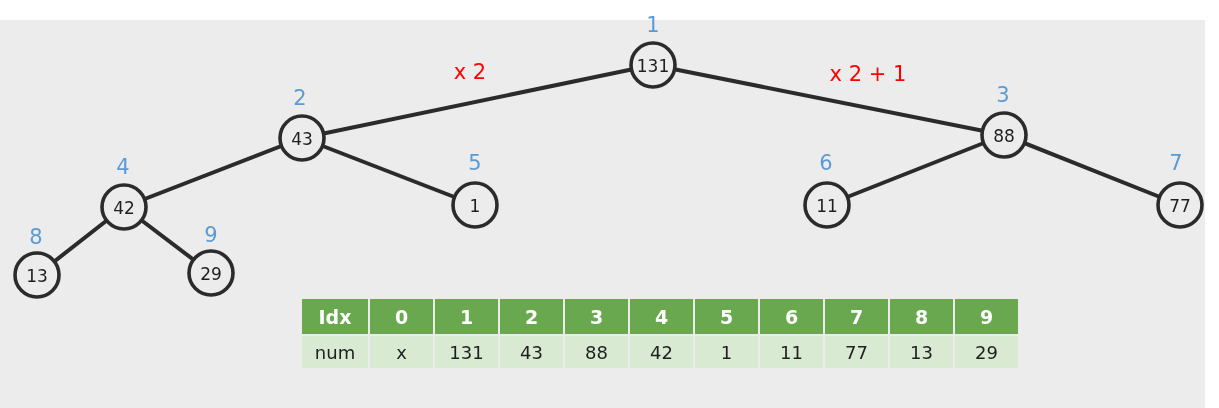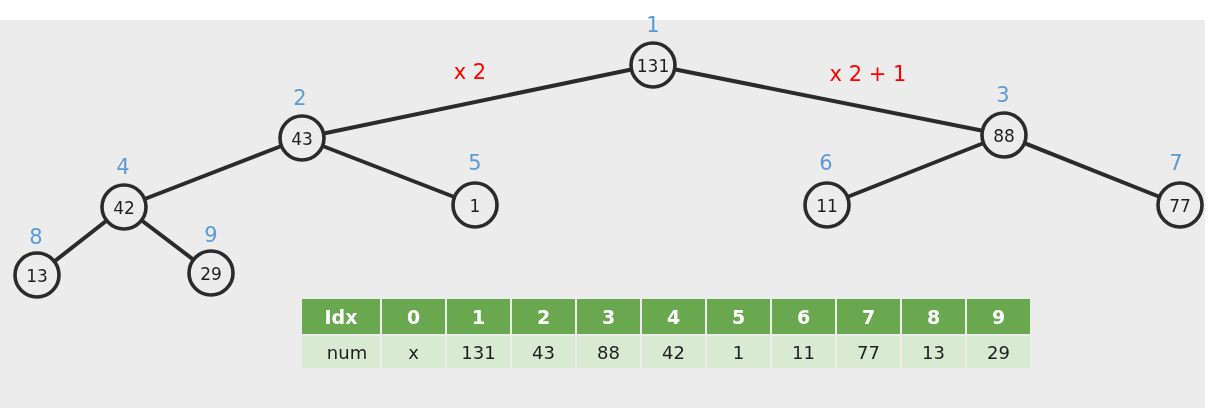--- a/index.html
+++ b/index.html
@@ -96,21 +96,20 @@
   #array-table .body-cell {
     background: #d9ead3;
     color: #1f1f1f;
     font-weight: normal;
     font-size: 18px;
     height: 32px;
     width: 63px;
   }
   #array-table .body-cell.label-cell {
     width: 66px;
-    padding-left: 12px;
   }
 </style>
 </head>
 <body>
 
 <div id="canvas">
 
   <div id="backdrop"></div>
 
   <svg id="tree-svg" viewBox="0 0 1219 408" xmlns="http://www.w3.org/2000/svg">

